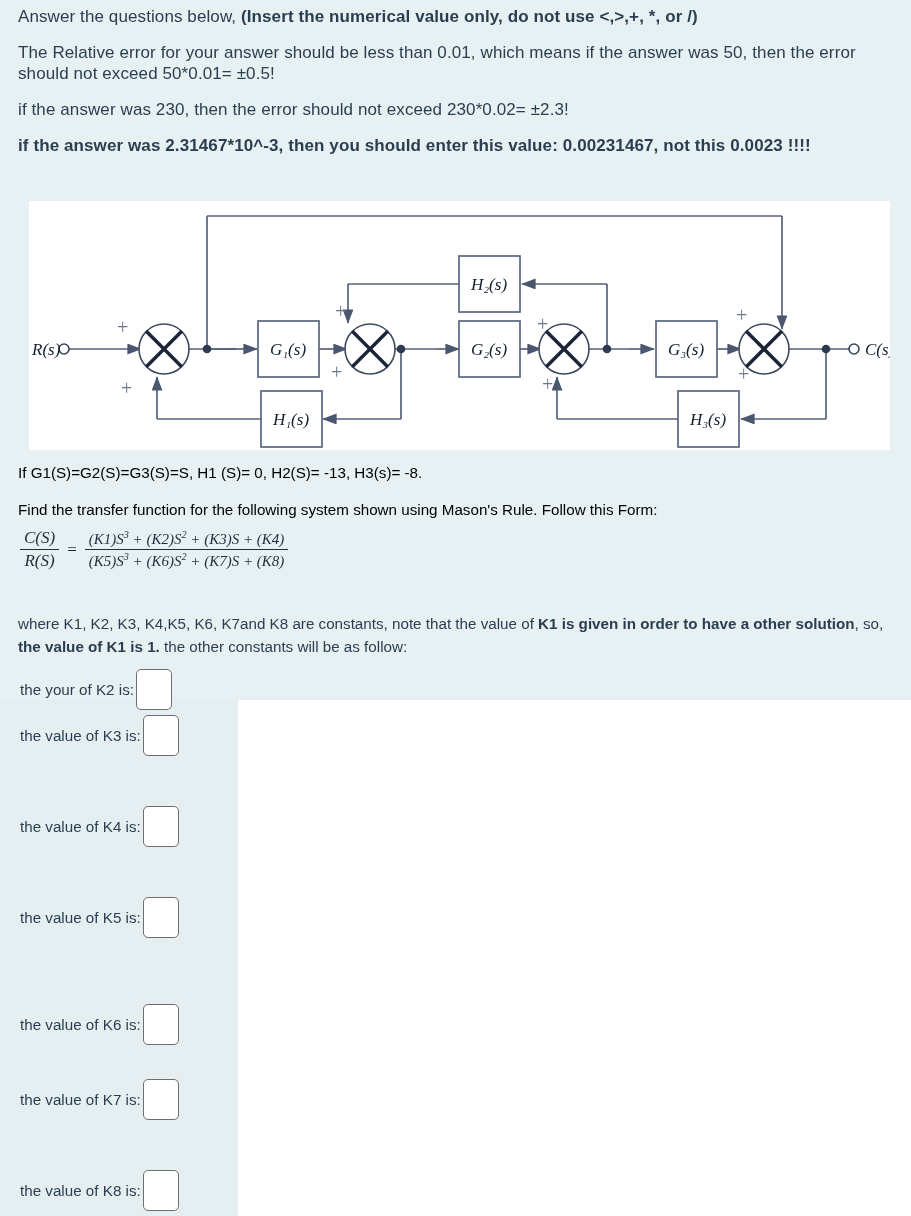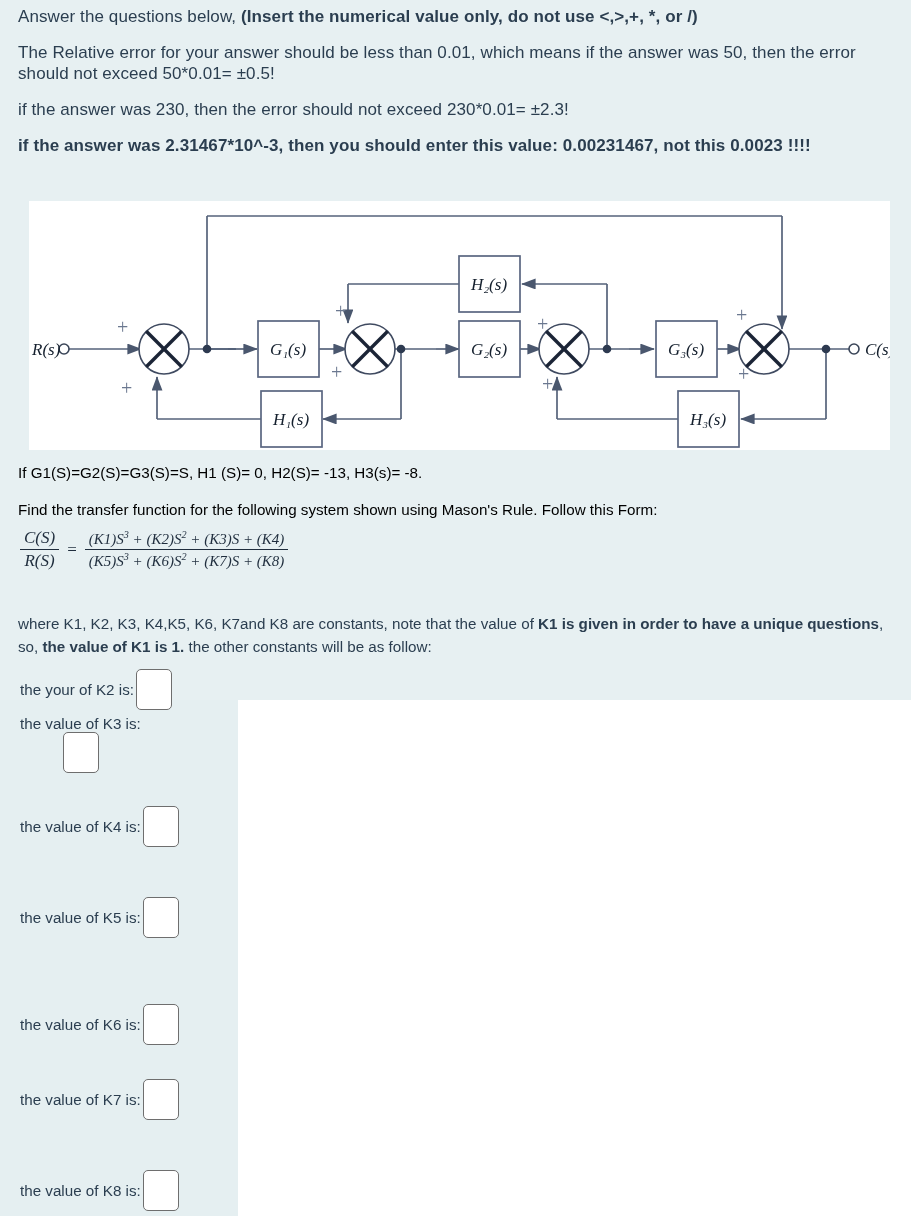--- a/index.html
+++ b/index.html
@@ -153,21 +153,21 @@
 <body>
 
 <div class="page-bg-top"></div>
 <div class="page-bg-bottom"></div>
 
 <div class="content">
 
   <div class="intro-block">
     <div class="intro-line"><span>Answer the questions below, </span><b>(Insert the numerical value only, do not use &lt;,&gt;,+, *, or /)</b></div>
     <div class="intro-line">The Relative error for your answer should be less than 0.01, which means if the answer was 50, then the error should not exceed 50*0.01= ±0.5!</div>
-    <div class="intro-line">if the answer was 230, then the error should not exceed 230*0.01= ±2.3!</div>
+    <div class="intro-line">if the answer was 230, then the error should not exceed 230*0.02= ±2.3!</div>
     <div class="intro-line b">if the answer was 2.31467*10^-3, then you should enter this value: 0.00231467, not this 0.0023 !!!!</div>
   </div>
 
   <div class="diagram-wrap">
     <svg width="861" height="249" viewBox="0 0 861 249" xmlns="http://www.w3.org/2000/svg">
       <defs>
         <marker id="arw" markerWidth="9" markerHeight="9" refX="8" refY="3.2" orient="auto">
           <path d="M0,0 L8.5,3.2 L0,6.4 z" fill="#4a576e"></path>
         </marker>
       </defs>
@@ -292,28 +292,28 @@
       <div class="den">R(S)</div>
     </div>
     <span class="eqsign">=</span>
     <div class="frac big">
       <div class="num" id="rhs-num">(K1)S<sup>3</sup> + (K2)S<sup>2</sup> + (K3)S + (K4)</div>
       <div class="bar"></div>
       <div class="den" id="rhs-den">(K5)S<sup>3</sup> + (K6)S<sup>2</sup> + (K7)S + (K8)</div>
     </div>
   </div>
 
-  <div class="where-text"><span>where K1, K2, K3, K4,K5, K6, K7and K8 are constants, note that the value of </span><b>K1 is given in order to have a unique questions</b><span>, so, </span><b>the value of K1 is 1.</b><span> the other constants will be as follow:</span></div>
+  <div class="where-text"><span>where K1, K2, K3, K4,K5, K6, K7and K8 are constants, note that the value of </span><b>K1 is given in order to have a other solution</b><span>, so, </span><b>the value of K1 is 1.</b><span> the other constants will be as follow:</span></div>
 
   <div id="fields-host">
       <div class="field-row" style="top: 669px;">
         <span class="field-label">the your of K2 is:</span>
         <input type="text" class="field-box" style="">
       </div>
-      <div class="field-row" style="top: 715px; flex-direction: column;">
+      <div class="field-row" style="top: 715px;">
         <span class="field-label">the value of K3 is:</span>
         <input type="text" class="field-box" style="">
       </div>
       <div class="field-row" style="top: 806px; align-items: center;">
         <span class="field-label">the value of K4 is:</span>
         <input type="text" class="field-box" style="">
       </div>
       <div class="field-row" style="top: 897px;">
         <span class="field-label">the value of K5 is:</span>
         <input type="text" class="field-box" style="">

